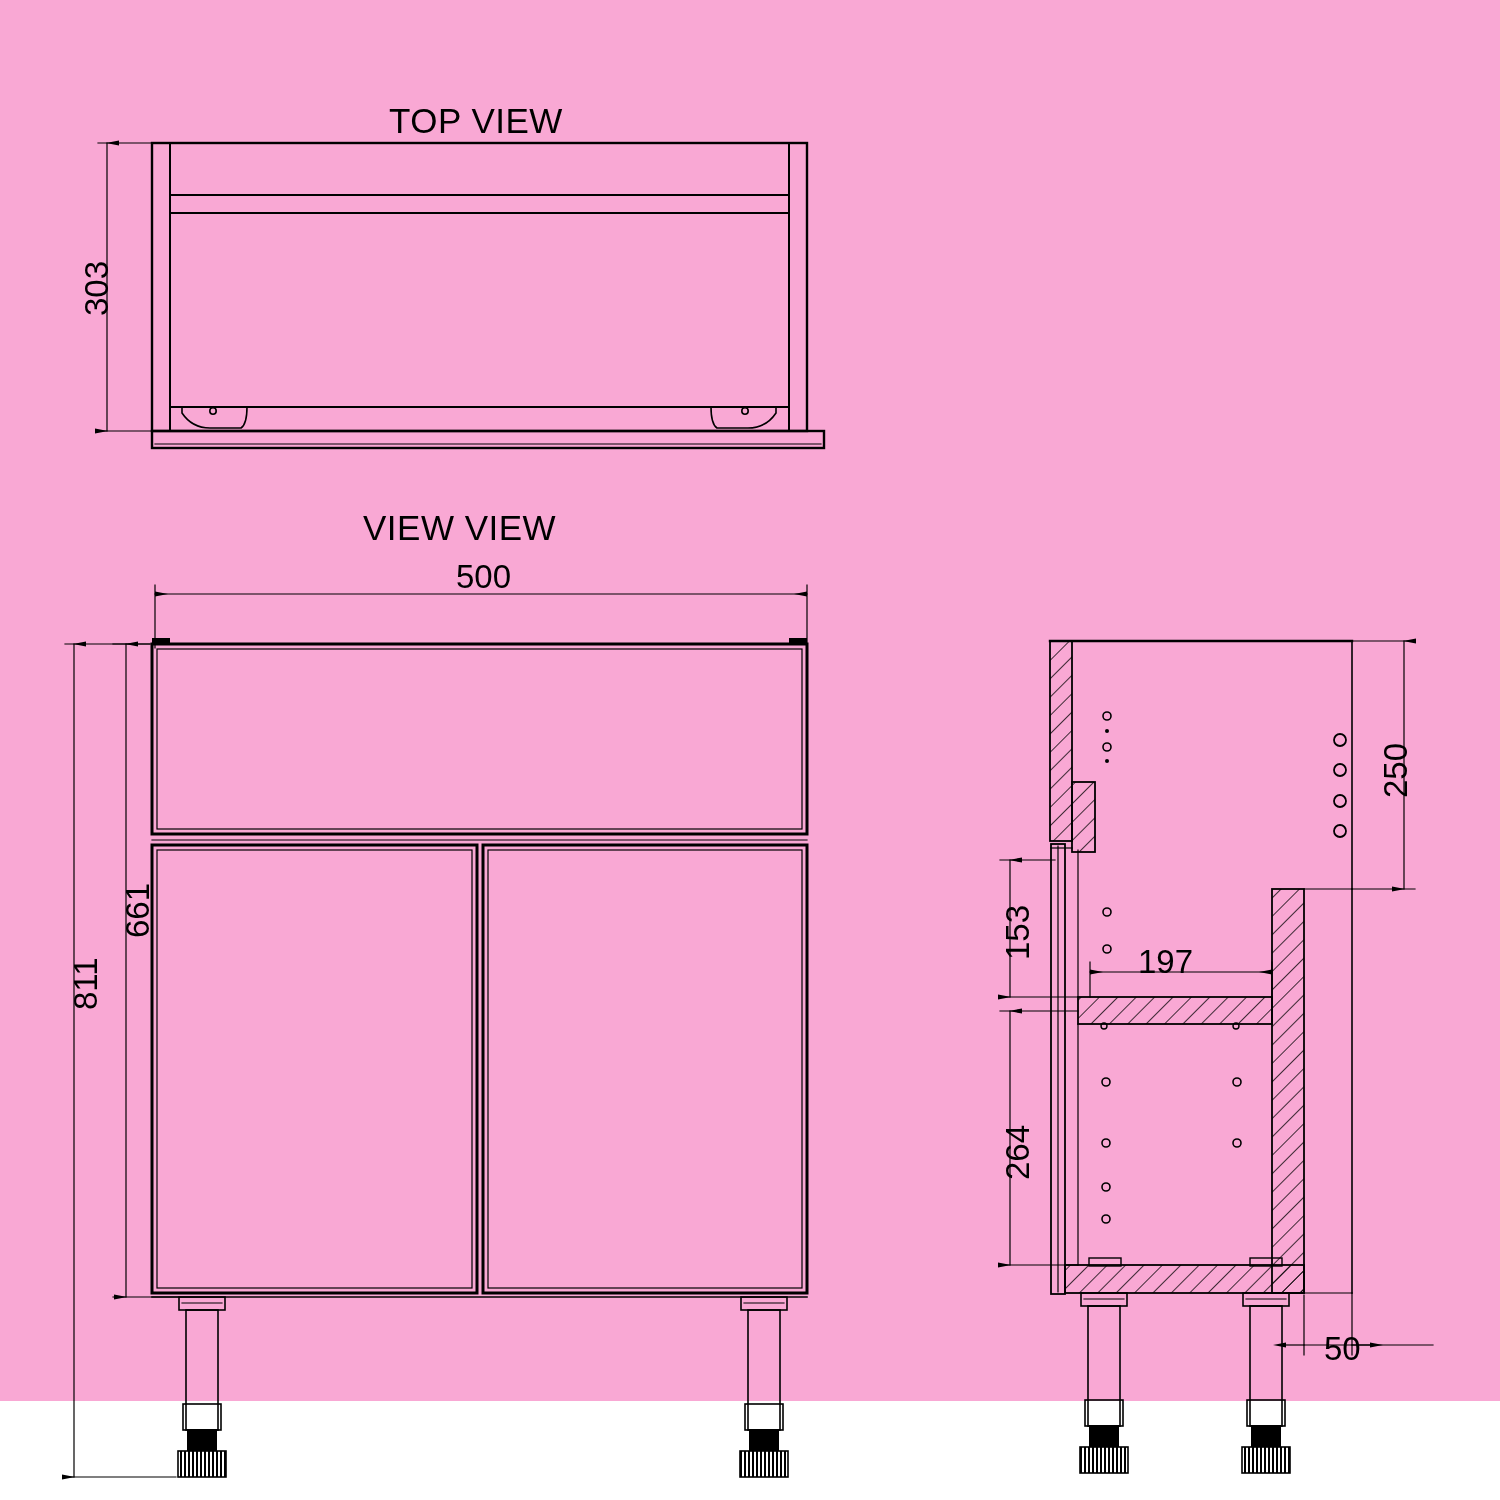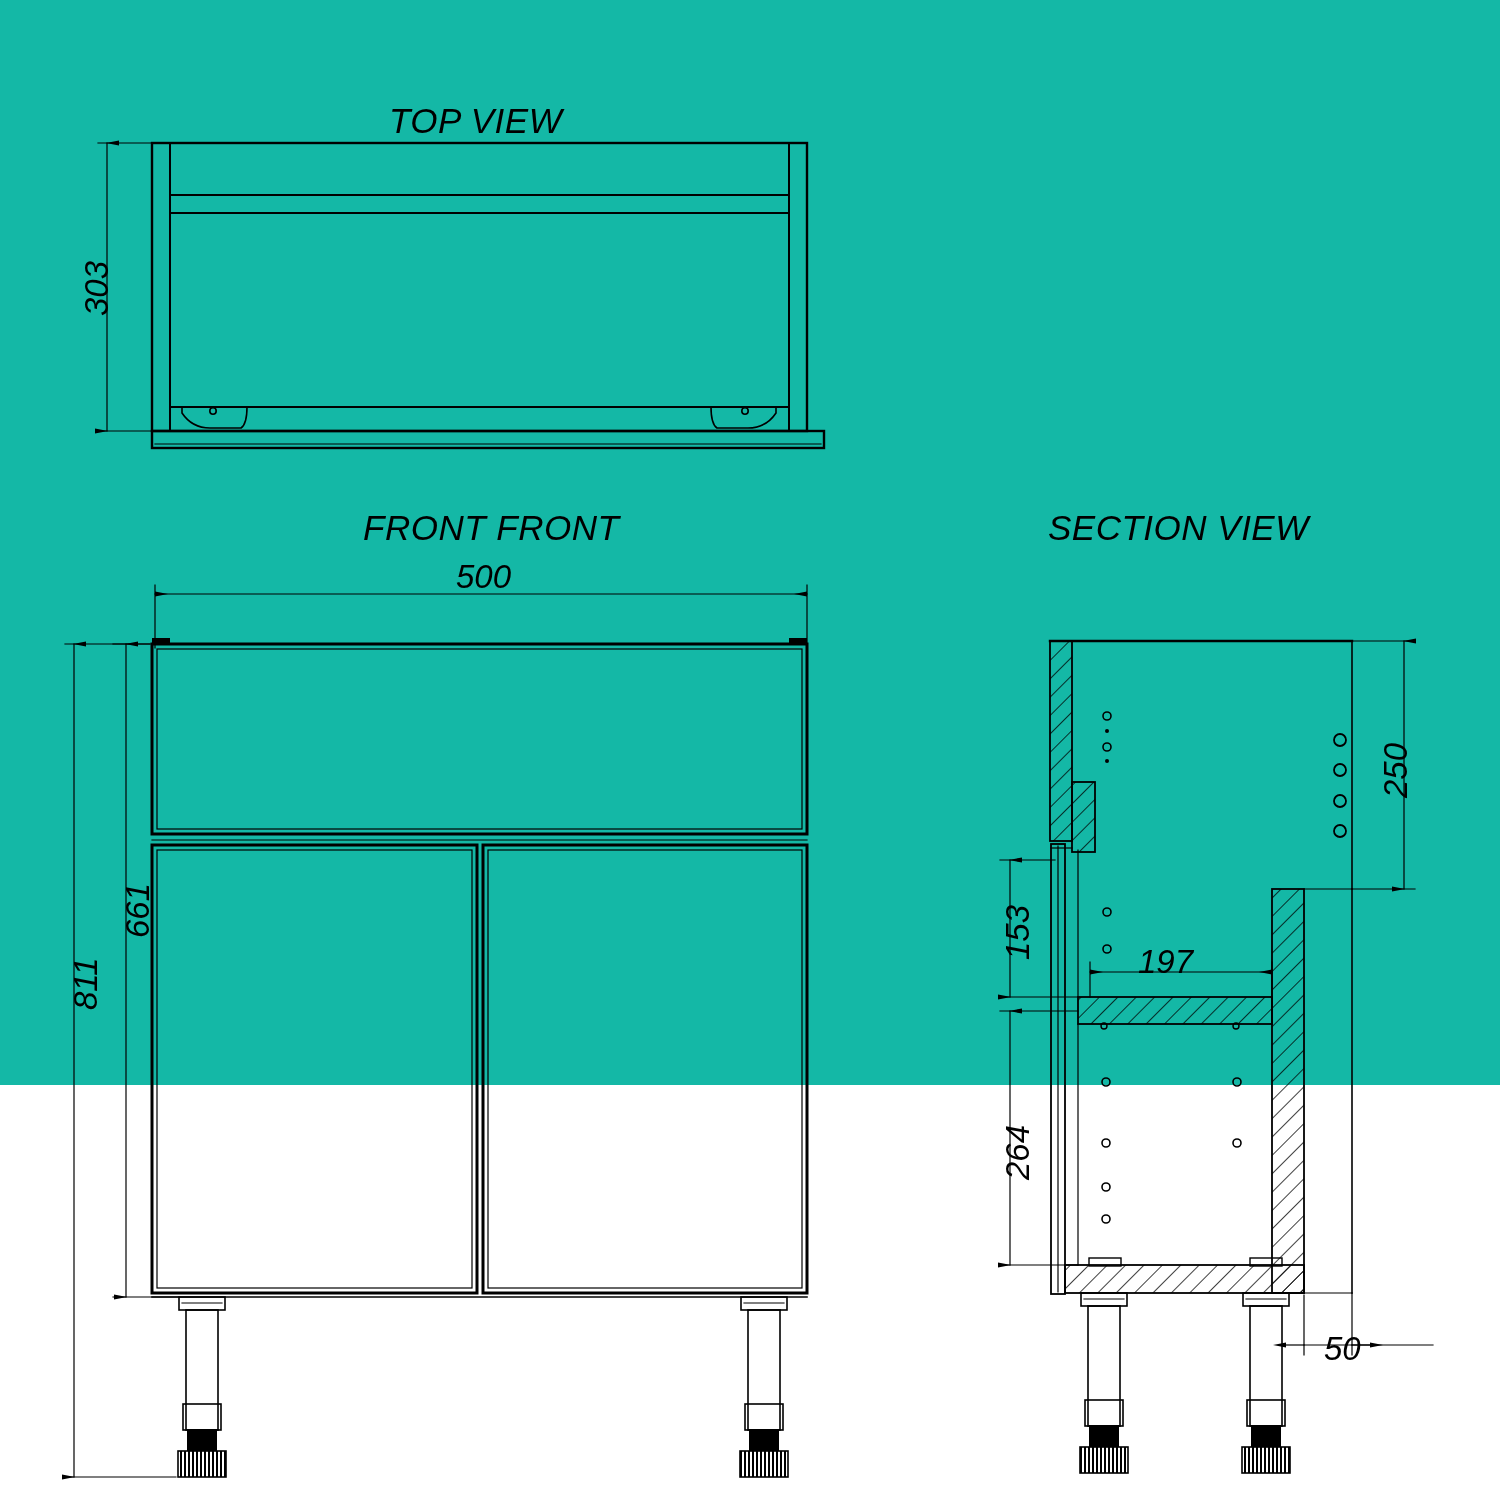--- a/index.html
+++ b/index.html
@@ -9,23 +9,22 @@
   }
   body {
     width: 1500px;
     height: 1500px;
     font-family: "Liberation Sans", sans-serif;
     overflow: hidden;
   }
   #sheet {
     position: relative;
     width: 1500px;
-    height: 1085px;
-    background: #14b8a6;
-    font-style: italic;
+    height: 1401px;
+    background: #f9a8d4;
   }
   svg.drawing {
     position: absolute;
     top: 0;
     left: 0;
     width: 1500px;
     height: 1500px;
   }
   .view-title {
     position: absolute;
@@ -48,22 +47,21 @@
     transform: rotate(-90deg);
     transform-origin: left top;
   }
 </style>
 </head>
 <body>
 
 <div id="sheet">
 
   <div class="view-title" style="left:389px; top:101px;">TOP VIEW</div>
-  <div class="view-title" style="left:363px; top:508px;">FRONT FRONT</div>
-  <div class="view-title" style="left:1048px; top:508px;">SECTION VIEW</div>
+  <div class="view-title" style="left:363px; top:508px;">VIEW VIEW</div>
 
   <div class="dim-label vert" style="left:78px; top:316px;">303</div>
 
   <div class="dim-label" style="left:456px; top:558px;">500</div>
 
   <div class="dim-label vert" style="left:67px; top:1010px;">811</div>
 
   <div class="dim-label vert" style="left:119px; top:938px;">661</div>
 
   <div class="dim-label vert" style="left:1377px; top:798px;">250</div>

